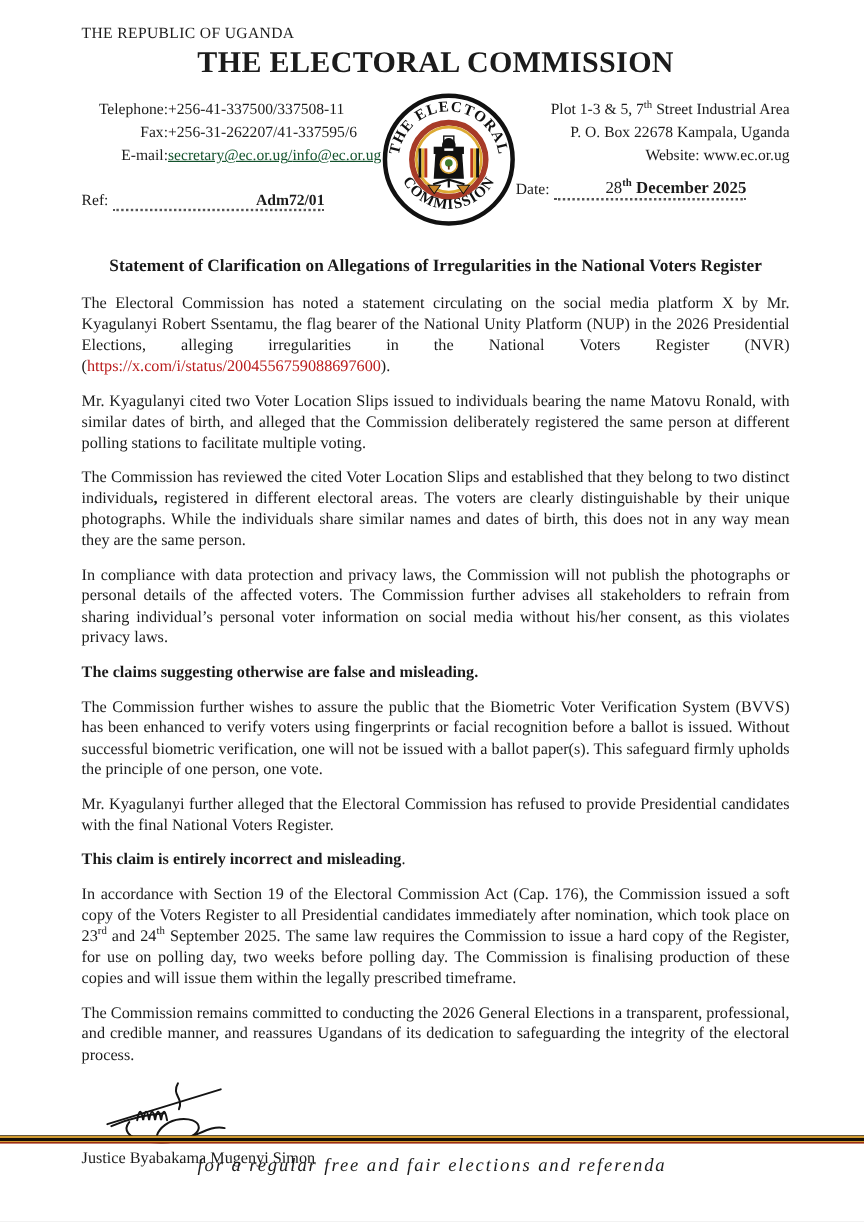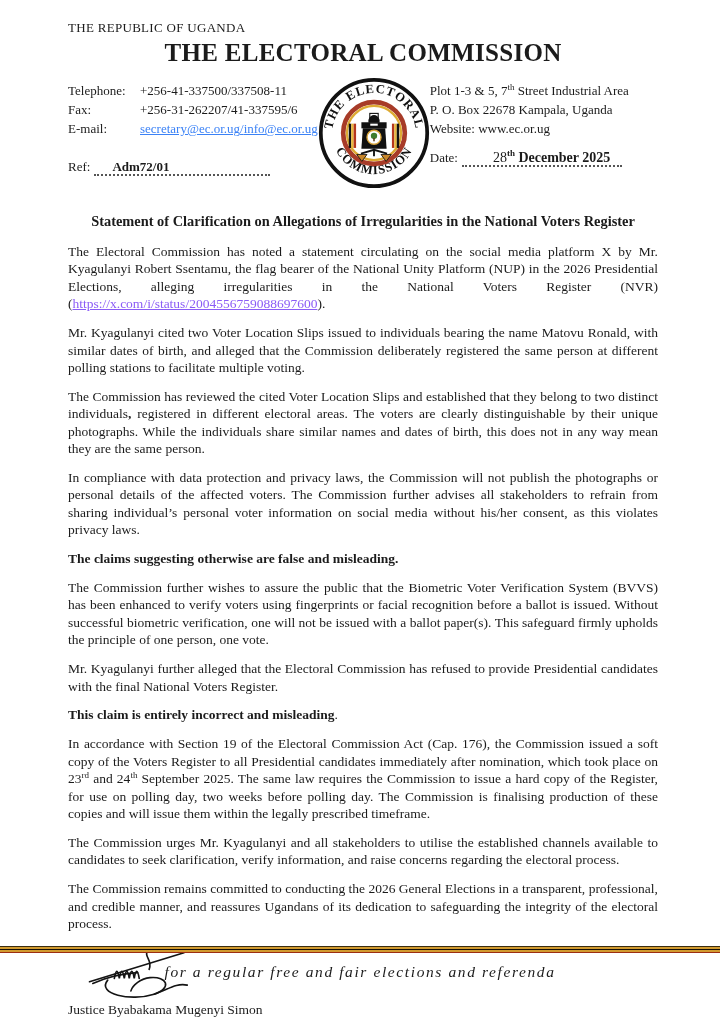--- a/index.html
+++ b/index.html
@@ -2,26 +2,26 @@
 <html><head>
 <meta charset="utf-8">
 <style>
   html,body{margin:0;padding:0;background:#e9e9e9;}
   .page{width:720px;height:1018px;position:relative;background:#ffffff;
         font-family:"Liberation Serif",serif;color:#1b1b1b;overflow:hidden;
         margin:0 auto;box-sizing:border-box;}
   .inner{padding:20px 62px 0 68px;}
   .republic{font-size:13px;letter-spacing:.3px;}
   .commission-name{text-align:center;font-size:25px;font-weight:bold;margin-top:3px;letter-spacing:.3px;}
-  .letterhead{display:flex;justify-content:space-between;align-items:flex-start;margin-top:14px;}
+  .letterhead{display:flex;justify-content:space-between;align-items:flex-start;margin-top:14px;text-align:right;}
   .contact{font-size:13px;line-height:19px;width:252px;}
   .crow{display:flex;}
   .clabel{width:72px;flex:none;}
-  .link-blue{color:#3b82f6;text-decoration:underline;}
-  .link-dark{color:#8b5cf6;text-decoration:underline;}
+  .link-blue{color:#14532d;text-decoration:underline;}
+  .link-dark{color:#b91c1c;}
   .ref-row{margin-top:10px;display:flex;align-items:flex-end;font-size:13px;}
   .dotline{border-bottom:2px dotted #555;display:inline-block;font-weight:bold;line-height:15px;}
   .ref-dots{width:176px;margin-left:4px;padding-left:18px;box-sizing:border-box;margin-top:11px;}
   .addr{font-size:13px;line-height:19px;width:252px;}
   .date-row{margin-top:10px;display:flex;align-items:flex-end;font-size:13px;}
   .date-dots{width:160px;margin-left:4px;padding-left:8px;box-sizing:border-box;font-size:14px;}
   .logo-wrap{width:112px;flex:none;margin-top:-4px;}
   .doc-title{margin-top:20px;text-align:center;font-weight:bold;font-size:14.4px;}
   .letter-body{margin-top:13px;}
   .para{margin:0 0 11.5px 0;text-align:justify;font-size:13.5px;line-height:17.4px;}
@@ -126,21 +126,20 @@
     <div class="letter-body">
         <p class="para"><span>The Electoral Commission has noted a statement circulating on the social media platform X by Mr. Kyagulanyi Robert Ssentamu, the flag bearer of the National Unity Platform (NUP) in the 2026 Presidential Elections, alleging irregularities in the National Voters Register (NVR) (</span><span class="link-dark">https://x.com/i/status/2004556759088697600</span><span>).</span></p>
         <p class="para"><span>Mr. Kyagulanyi cited two Voter Location Slips issued to individuals bearing the name Matovu Ronald, with similar dates of birth, and alleged that the Commission deliberately registered the same person at different polling stations to facilitate multiple voting.</span></p>
         <p class="para"><span>The Commission has reviewed the cited Voter Location Slips and established that they belong to two distinct individuals</span><span style="font-weight: bold;">,</span><span> registered in different electoral areas. The voters are clearly distinguishable by their unique photographs. While the individuals share similar names and dates of birth, this does not in any way mean they are the same person.</span></p>
         <p class="para"><span>In compliance with data protection and privacy laws, the Commission will not publish the photographs or personal details of the affected voters. The Commission further advises all stakeholders to refrain from sharing individual’s personal voter information on social media without his/her consent, as this violates privacy laws.</span></p>
         <p class="para"><span style="font-weight: bold;">The claims suggesting otherwise are false and misleading.</span></p>
         <p class="para"><span>The Commission further wishes to assure the public that the Biometric Voter Verification System (BVVS) has been enhanced to verify voters using fingerprints or facial recognition before a ballot is issued. Without successful biometric verification, one will not be issued with a ballot paper(s). This safeguard firmly upholds the principle of one person, one vote.</span></p>
         <p class="para"><span>Mr. Kyagulanyi further alleged that the Electoral Commission has refused to provide Presidential candidates with the final National Voters Register.</span></p>
         <p class="para"><span style="font-weight: bold;">This claim is entirely incorrect and misleading</span><span>.</span></p>
         <p class="para"><span>In accordance with Section 19 of the Electoral Commission Act (Cap. 176), the Commission issued a soft copy of the Voters Register to all Presidential candidates immediately after nomination, which took place on 23</span><sup>rd</sup><span> and 24</span><sup>th</sup><span> September 2025. The same law requires the Commission to issue a hard copy of the Register, for use on polling day, two weeks before polling day. The Commission is finalising production of these copies and will issue them within the legally prescribed timeframe.</span></p>
-        <p class="para"><span>The Commission urges Mr. Kyagulanyi and all stakeholders to utilise the established channels available to candidates to seek clarification, verify information, and raise concerns regarding the electoral process.</span></p>
         <p class="para"><span>The Commission remains committed to conducting the 2026 General Elections in a transparent, professional, and credible manner, and reassures Ugandans of its dedication to safeguarding the integrity of the electoral process.</span></p>
       </div>
 
     <div class="sig-block">
       <svg class="sig-svg" width="150" height="58" viewBox="0 0 150 70">
         <g fill="none" stroke="#141414" stroke-width="2" stroke-linecap="round">
           <path d="M8,48 L122,13"></path>
           <path d="M38,44 q3,-17 6,0 q3,-17 6,0 q3,-17 6,0 q3,-17 6,0 q3,-17 6,0"></path>
           <path d="M79,7 C72,19 85,21 80,33"></path>
           <path d="M30,46 C16,63 58,72 86,63 C108,56 102,41 81,43 C70,44 60,52 58,59"></path>

